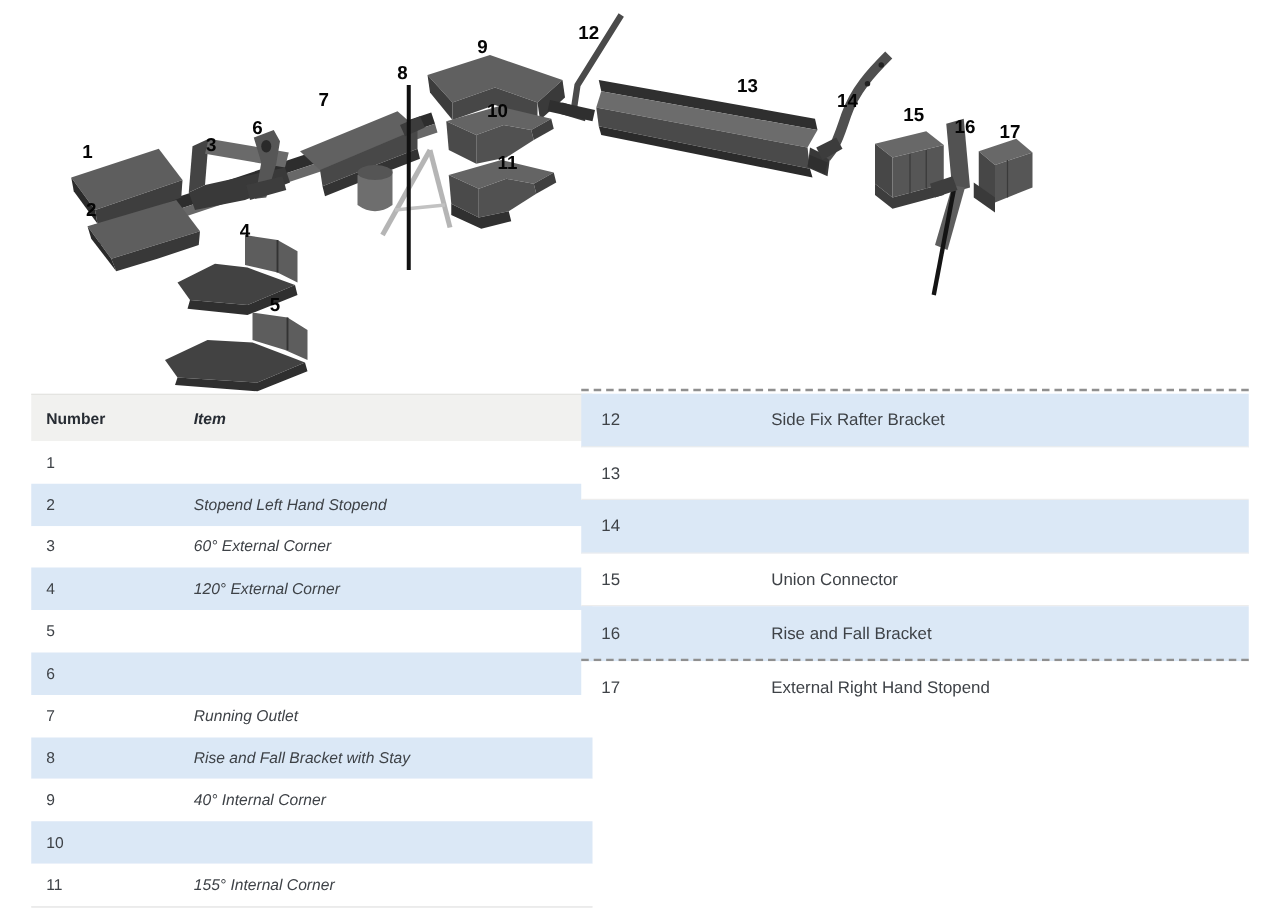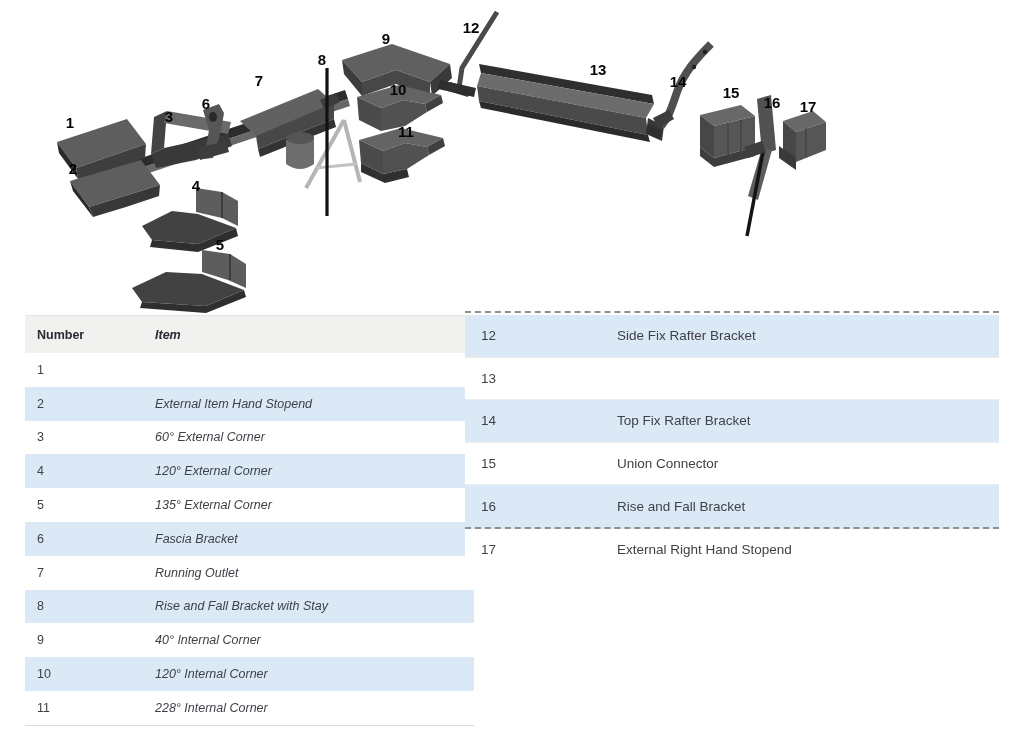--- a/index.html
+++ b/index.html
@@ -194,73 +194,69 @@
     <div class="tl-header">
       <div class="col-num">Number</div>
       <div class="col-item">Item</div>
     </div>
     <div id="left-rows">
         <div class="tl-row">
           <div class="col-num">1</div>
         </div>
         <div class="tl-row alt">
           <div class="col-num">2</div>
-          <div class="col-item">External Item Hand Stopend</div>
+          <div class="col-item">Stopend Left Hand Stopend</div>
         </div>
         <div class="tl-row">
           <div class="col-num">3</div>
           <div class="col-item">60° External Corner</div>
         </div>
         <div class="tl-row alt">
           <div class="col-num">4</div>
           <div class="col-item">120° External Corner</div>
         </div>
         <div class="tl-row">
           <div class="col-num">5</div>
-          <div class="col-item">135° External Corner</div>
         </div>
         <div class="tl-row alt">
           <div class="col-num">6</div>
-          <div class="col-item">Fascia Bracket</div>
         </div>
         <div class="tl-row">
           <div class="col-num">7</div>
           <div class="col-item">Running Outlet</div>
         </div>
         <div class="tl-row alt">
           <div class="col-num">8</div>
           <div class="col-item">Rise and Fall Bracket with Stay</div>
         </div>
         <div class="tl-row">
           <div class="col-num">9</div>
           <div class="col-item">40° Internal Corner</div>
         </div>
         <div class="tl-row alt">
           <div class="col-num">10</div>
-          <div class="col-item">120° Internal Corner</div>
         </div>
         <div class="tl-row">
           <div class="col-num">11</div>
-          <div class="col-item">228° Internal Corner</div>
+          <div class="col-item">155° Internal Corner</div>
         </div>
       </div>
   </div>
 
   <div class="table-right">
     <div id="right-rows">
         <div class="tr-row alt">
           <div class="col-num">12</div>
           <div class="col-item">Side Fix Rafter Bracket</div>
         </div>
         <div class="tr-row">
           <div class="col-num">13</div>
         </div>
         <div class="tr-row alt">
           <div class="col-num">14</div>
-          <div class="col-item">Top Fix Rafter Bracket</div>
         </div>
         <div class="tr-row">
           <div class="col-num">15</div>
           <div class="col-item">Union Connector</div>
         </div>
         <div class="tr-row alt dashed-bottom">
           <div class="col-num">16</div>
           <div class="col-item">Rise and Fall Bracket</div>
         </div>
         <div class="tr-row">

